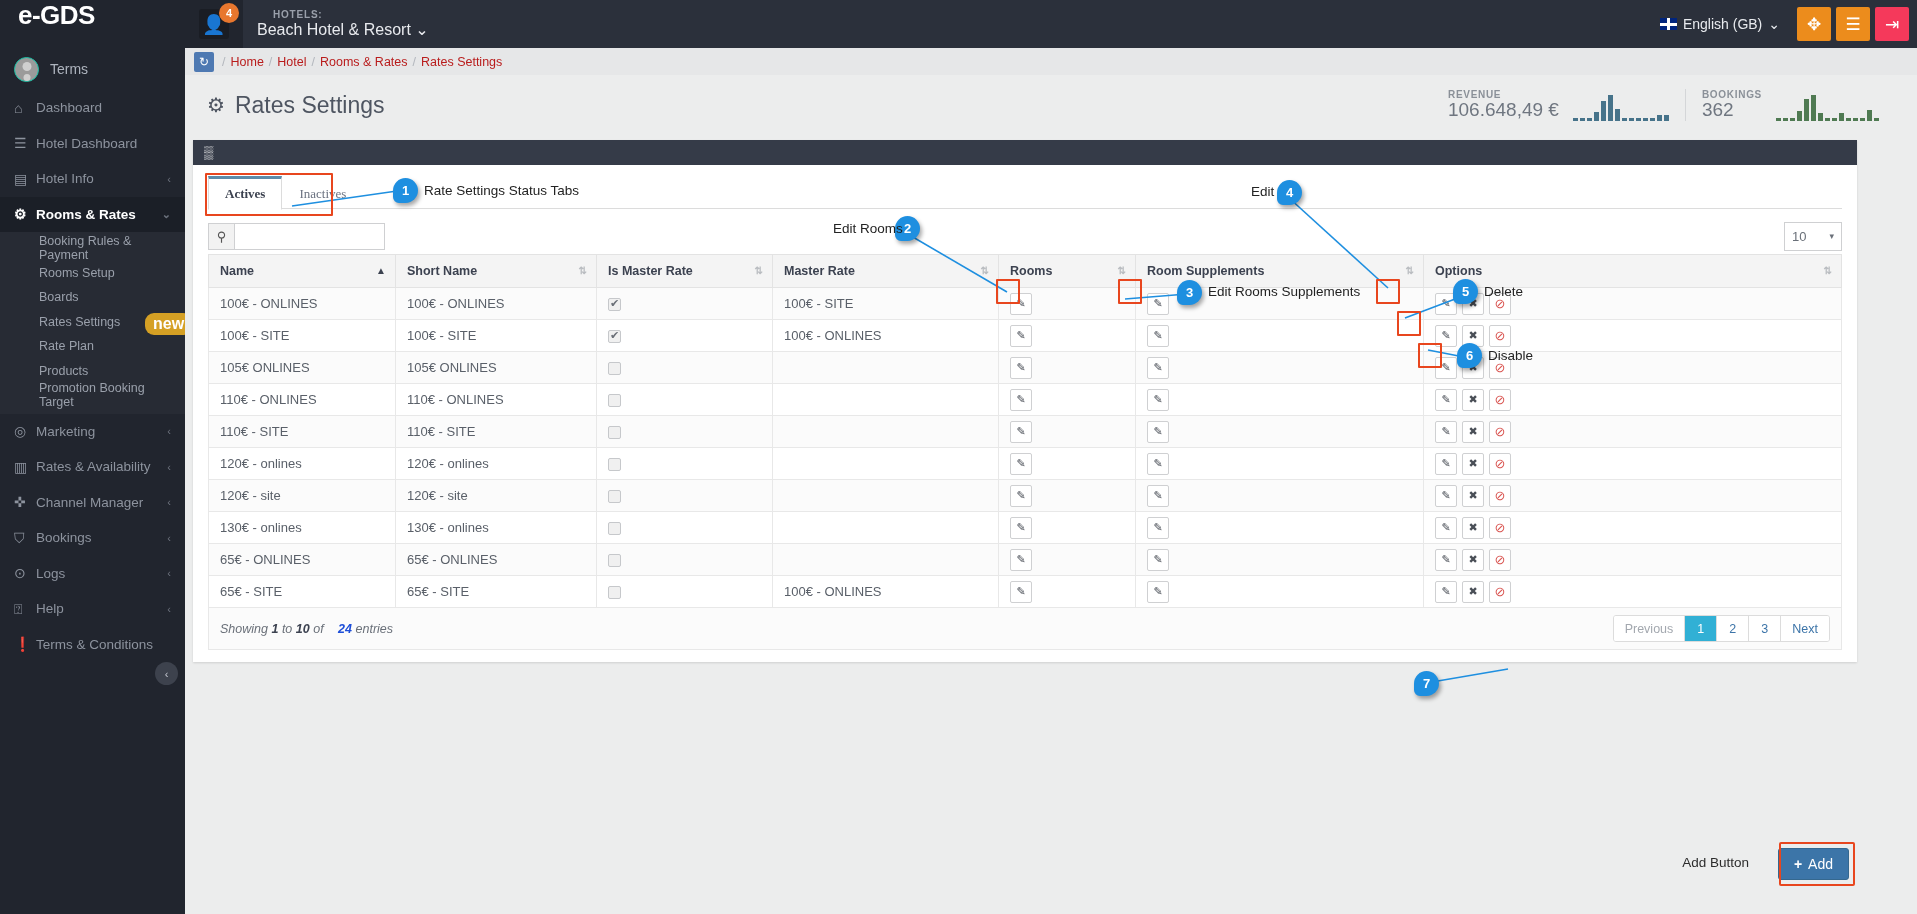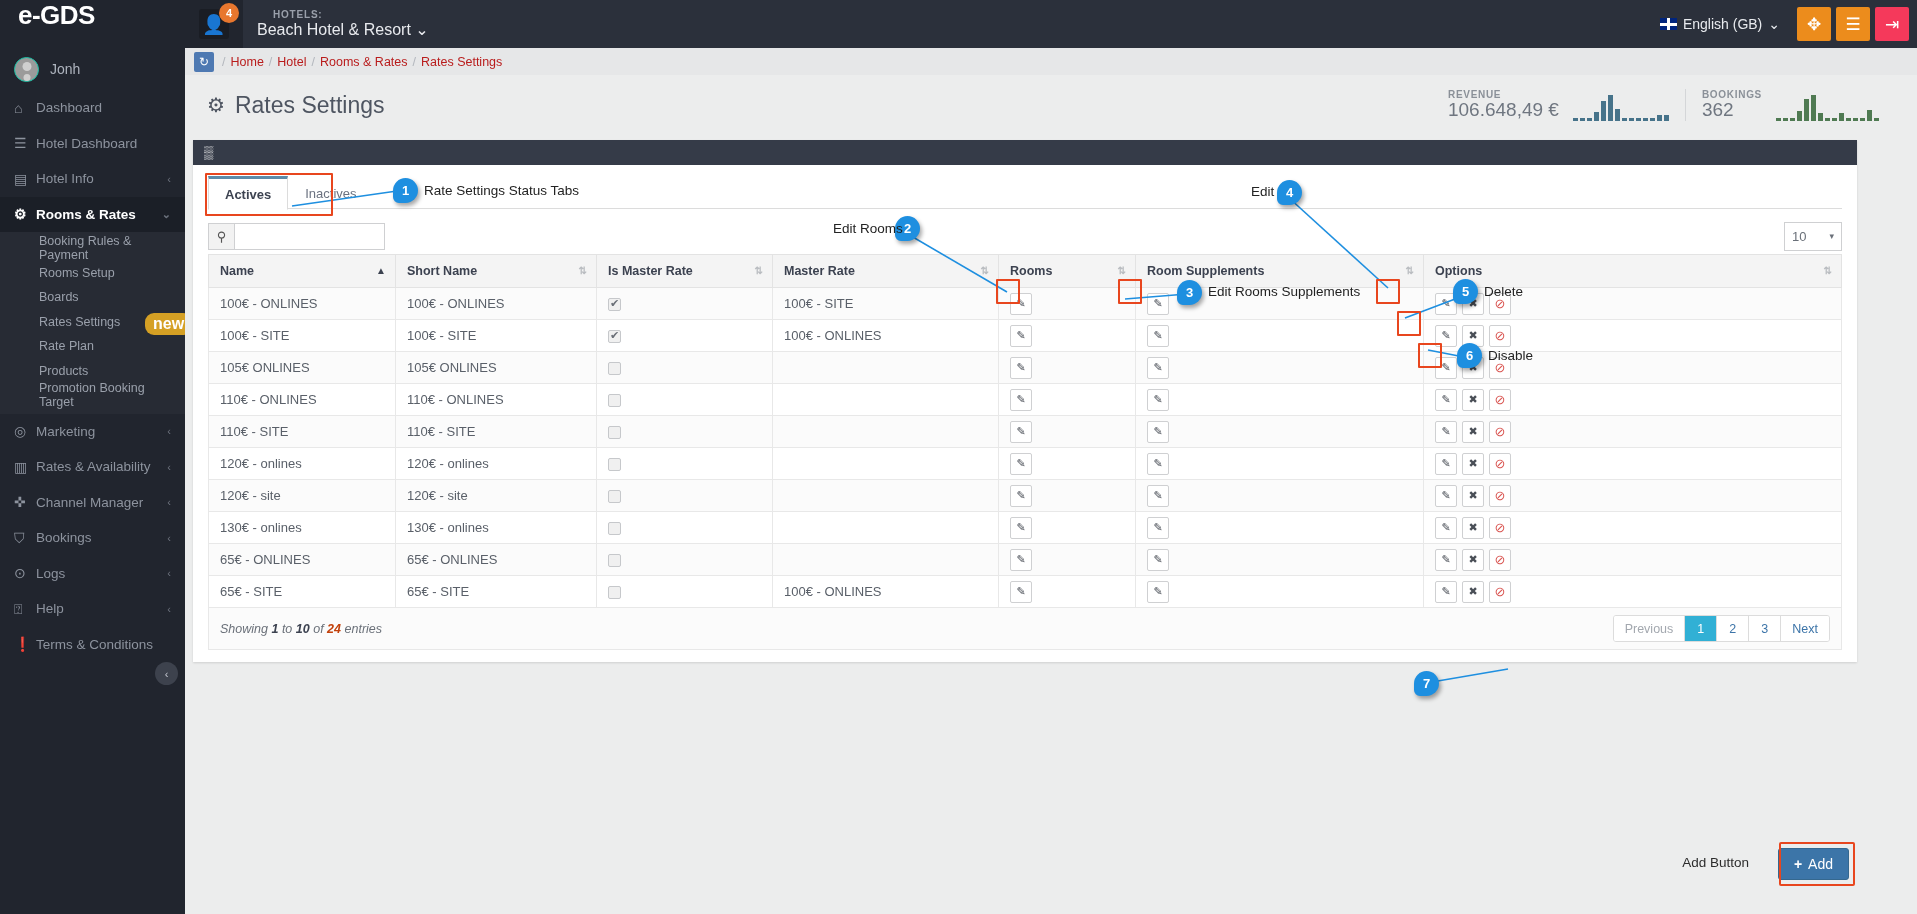--- a/index.html
+++ b/index.html
@@ -150,21 +150,21 @@
   }
   #panel-head { height: 25px; background: #353b48; display: flex; align-items: center; padding-left: 11px; }
   #panel-head .grid-ico { color: #fff; font-size: 13px; line-height: 1; }
   #panel-body { padding: 10px 15px 0 15px; }
 
   
   #tabs { display: flex; border-bottom: 1px solid #dcdcdc; height: 34px; position: relative; }
   .tab {
     padding: 0 16px; height: 34px; display: flex; align-items: center; font-size: 13px;
     color: #6b7280; background: transparent; border: 1px solid transparent; border-bottom: none;
-    position: relative; top: 1px;
+    position: relative; top: 1px; font-family: Liberation Serif, serif;
   }
   .tab.active {
     background: #fff; border-color: #dcdcdc; border-top: 3px solid #5d8aa8;
     color: #3c4250; font-weight: bold; border-bottom: 1px solid #fff;
   }
 
   
   #toolbar-row { display: flex; align-items: center; height: 45px; padding-top: 9px; }
   #search-wrap { display: flex; height: 27px; }
   #search-icon-box {
@@ -214,21 +214,21 @@
   .icbtn.ban { color: #d9534f; font-size: 13px; }
   .opt-group { display: flex; gap: 5px; }
 
   
   #tfoot-row {
     display: flex; align-items: center; height: 42px; border: 1px solid #e8e8e8; border-top: none;
     background: #fbfbfb; padding: 0 11px;
   }
   #showing { font-size: 12.5px; color: #6a7079; font-style: italic; }
   #showing b { color: #3c4250; font-style: italic; }
-  #showing .num24 { color: #c2410c; font-weight: bold; font-style: italic; }
+  #showing .num24 { color: #1d4ed8; font-weight: bold; font-style: italic; margin-left: 11px; }
   #pager { margin-left: auto; display: flex; border: 1px solid #dcdcdc; border-radius: 3px; overflow: hidden; }
   .pg {
     height: 25px; min-width: 32px; padding: 0 11px; display: flex; align-items: center; justify-content: center;
     font-size: 12.5px; color: #3c74a8; background: #fff; border-right: 1px solid #dcdcdc;
   }
   .pg:last-child { border-right: none; }
   .pg.muted { color: #a3a8af; }
   .pg.cur { background: #31b0d5; color: #fff; }
 
   
@@ -290,21 +290,21 @@
     </div>
     <div class="tb-btn tb-red">
       <span>⇥</span>
     </div>
   </div>
 </div>
 
 <div id="sidebar">
   <div id="profile">
     <div id="avatar"></div>
-    <span class="uname">Jonh</span>
+    <span class="uname">Terms</span>
   </div>
 
   <div class="nav-item">
     <span class="ico">⌂</span>
     <span>Dashboard</span>
   </div>
   <div class="nav-item">
     <span class="ico">☰</span>
     <span>Hotel Dashboard</span>
   </div>

